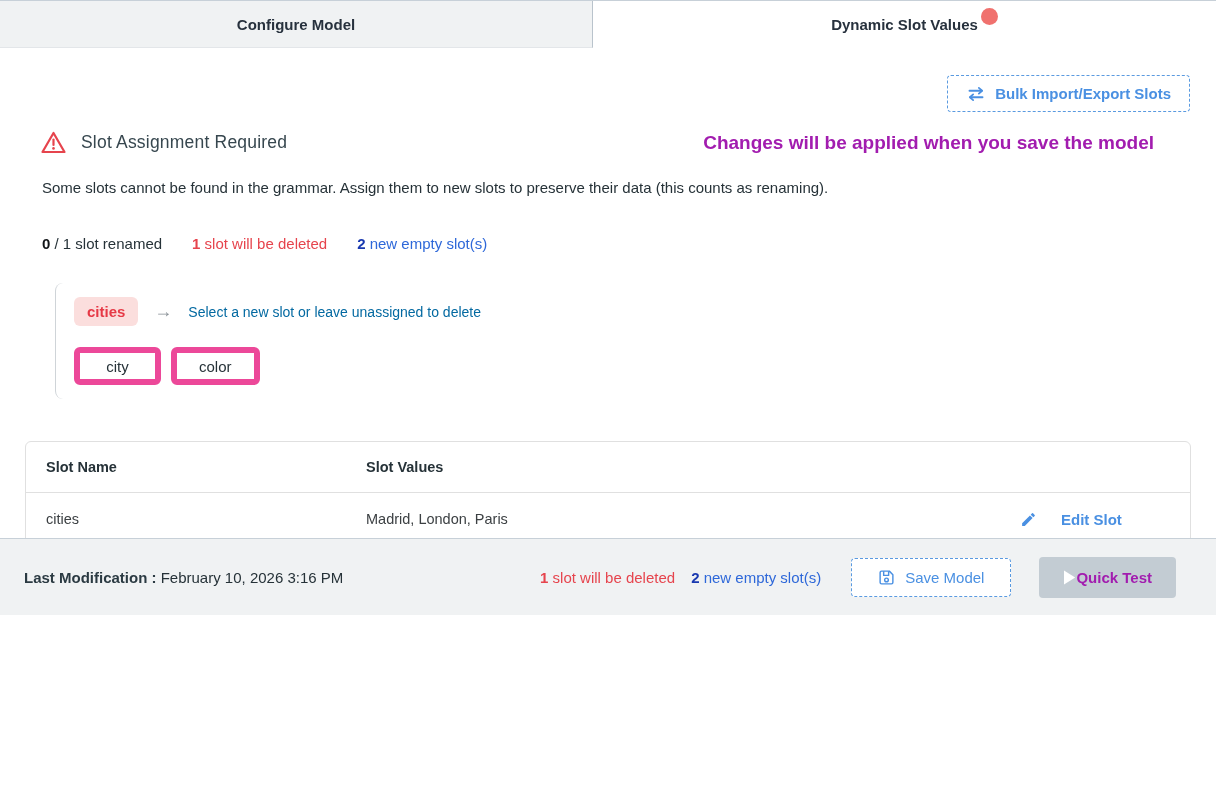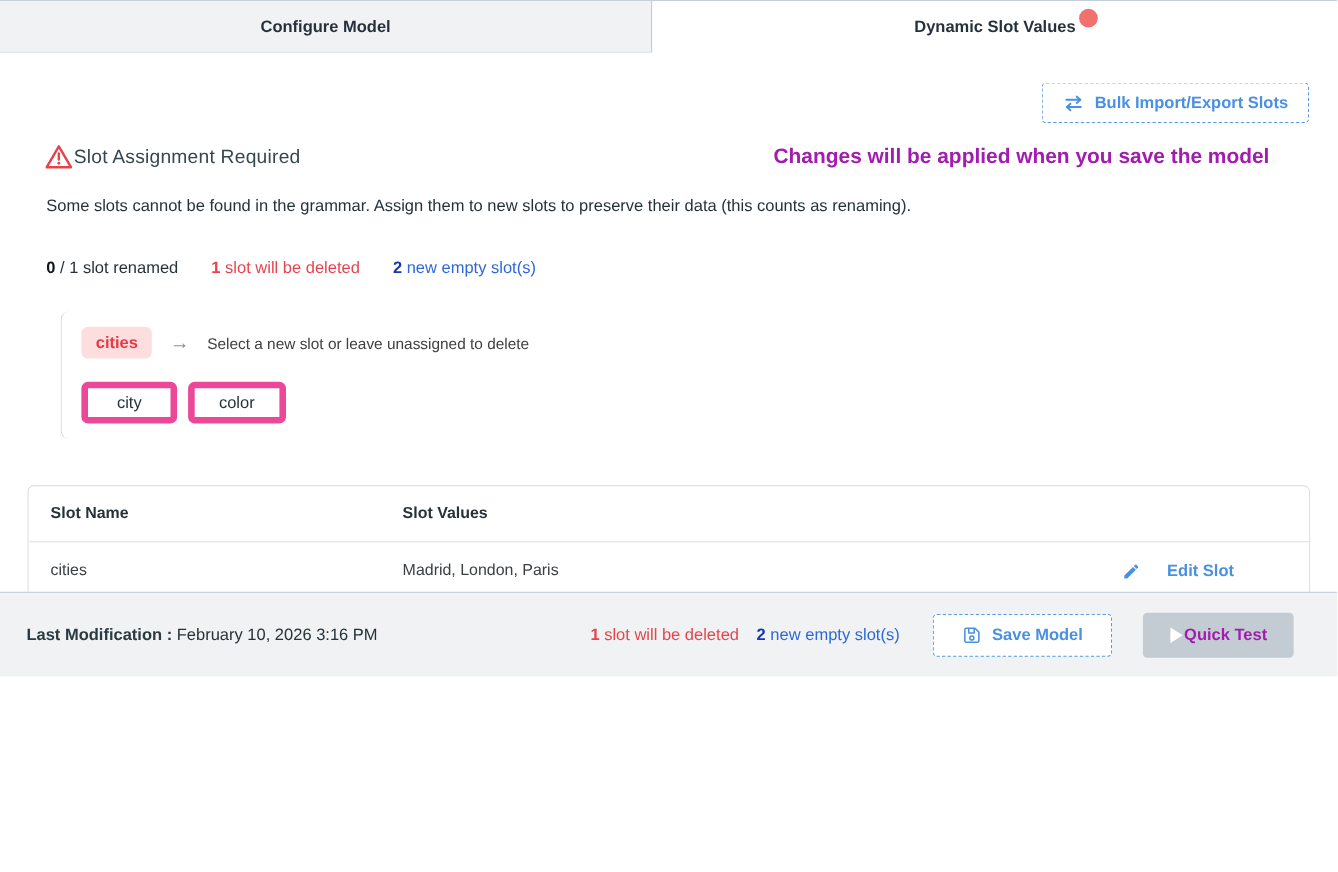--- a/index.html
+++ b/index.html
@@ -14,42 +14,42 @@
   .tab.active { flex: 1; background: #ffffff; }
   .tab-label-wrap { position: relative; display: inline-block; }
   .notif-dot { position: absolute; right: -20px; top: -8px; width: 17px; height: 17px; border-radius: 50%; background: #f0716e; }
 
   
   .bulk-btn { position: absolute; top: 75px; right: 26px; height: 37px; display: flex; align-items: center; gap: 9px;
     padding: 0 18px; background: #ffffff; border: 1px dashed #5a9ae0; border-radius: 4px;
     color: #4a90e2; font-weight: bold; font-size: 15px; cursor: pointer; }
 
   
-  .warn-row { position: absolute; top: 130px; left: 40px; display: flex; align-items: center; }
+  .warn-row { position: absolute; top: 130px; left: 40px; display: flex; align-items: center; gap: 14px; }
   .warn-title { font-size: 17.5px; color: #37474f; letter-spacing: .2px; }
   .apply-note { position: absolute; top: 132px; right: 62px; font-size: 19px; font-weight: bold; color: #a21caf; }
   .description { position: absolute; top: 179px; left: 42px; font-size: 15px; color: #263238; }
 
   
   .counters { position: absolute; top: 235px; left: 42px; display: flex; align-items: center; gap: 30px; font-size: 15px; }
   .counter-renamed { color: #263238; }
   .counter-renamed b { color: #111417; }
   .counter-deleted { color: #e6444d; }
   .counter-deleted b { color: #e6444d; }
   .counter-empty { color: #2e68d9; }
   .counter-empty b { color: #1939b0; }
 
   
   .assign-block { position: absolute; top: 283px; left: 55px; width: 700px; padding: 14px 0 14px 18px;
     border-left: 1px solid #cfd4d8; border-top-left-radius: 8px; border-bottom-left-radius: 8px; }
   .assign-row1 { display: flex; align-items: center; gap: 16px; }
   .slot-chip { background: #fbdedd; color: #e63946; font-weight: bold; font-size: 15px;
     padding: 6px 13px; border-radius: 6px; cursor: pointer; }
   .assign-arrow { color: #8a9197; font-size: 18px; }
-  .assign-hint { color: #404040; font-size: 14px; }
+  .assign-hint { color: #0369a1; font-size: 14px; }
   .assign-row2 { display: flex; gap: 10px; margin-top: 21px; }
   .suggestion-btn { min-width: 87px; height: 38px; display: flex; align-items: center; justify-content: center;
     background: #ffffff; border: 6px solid #ec4899; border-radius: 6px; font-size: 15px; color: #263238;
     padding: 0 22px; cursor: pointer; }
 
   
   .slot-table { position: absolute; top: 441px; left: 25px; right: 25px; border: 1px solid #e0e0e0; border-radius: 6px; background: #fff; }
   .slot-table .thead { display: flex; height: 51px; align-items: center; border-bottom: 1px solid #e0e0e0; }
   .slot-table .trow { display: flex; height: 52px; align-items: center; }
   .col-name { width: 340px; padding-left: 20px; }
@@ -60,21 +60,21 @@
   .edit-slot { display: flex; align-items: center; gap: 24px; color: #4a90e2; font-weight: bold; font-size: 15px; cursor: pointer; }
 
   
   .footer { position: absolute; left: 0; bottom: 0; width: 1216px; height: 77px; background: #f0f2f3;
     border-top: 1px solid #c7d0d8; display: flex; align-items: center; padding: 0 40px 0 24px; }
   .lastmod { font-size: 15px; color: #263238; white-space: nowrap; }
   .lastmod b { color: #2b3a42; }
   .footer-right { margin-left: auto; display: flex; align-items: center; gap: 16px; }
   .footer .counter-deleted, .footer .counter-empty { font-size: 15px; white-space: nowrap; }
   .save-btn { display: flex; align-items: center; gap: 10px; height: 39px; padding: 0 26px; margin-left: 14px;
-    background: #ffffff; border: 1px dashed #5a9ae0; border-radius: 4px; color: #4a90e2; font-weight: bold;
+    background: #ffffff; border: 1px dashed #5a9ae0; border-radius: 4px; color: #4a90e2; font-weight: normal;
     font-size: 15px; cursor: pointer; }
   .quick-test-btn { display: flex; align-items: center; height: 41px; padding: 0 24px; margin-left: 12px;
     background: #c3ccd3; border: none; border-radius: 4px; color: #a21caf; font-weight: bold; font-size: 15px;
     cursor: default; }
 
   svg { display: block; }
 </style>
 </head>
 <body>
 

